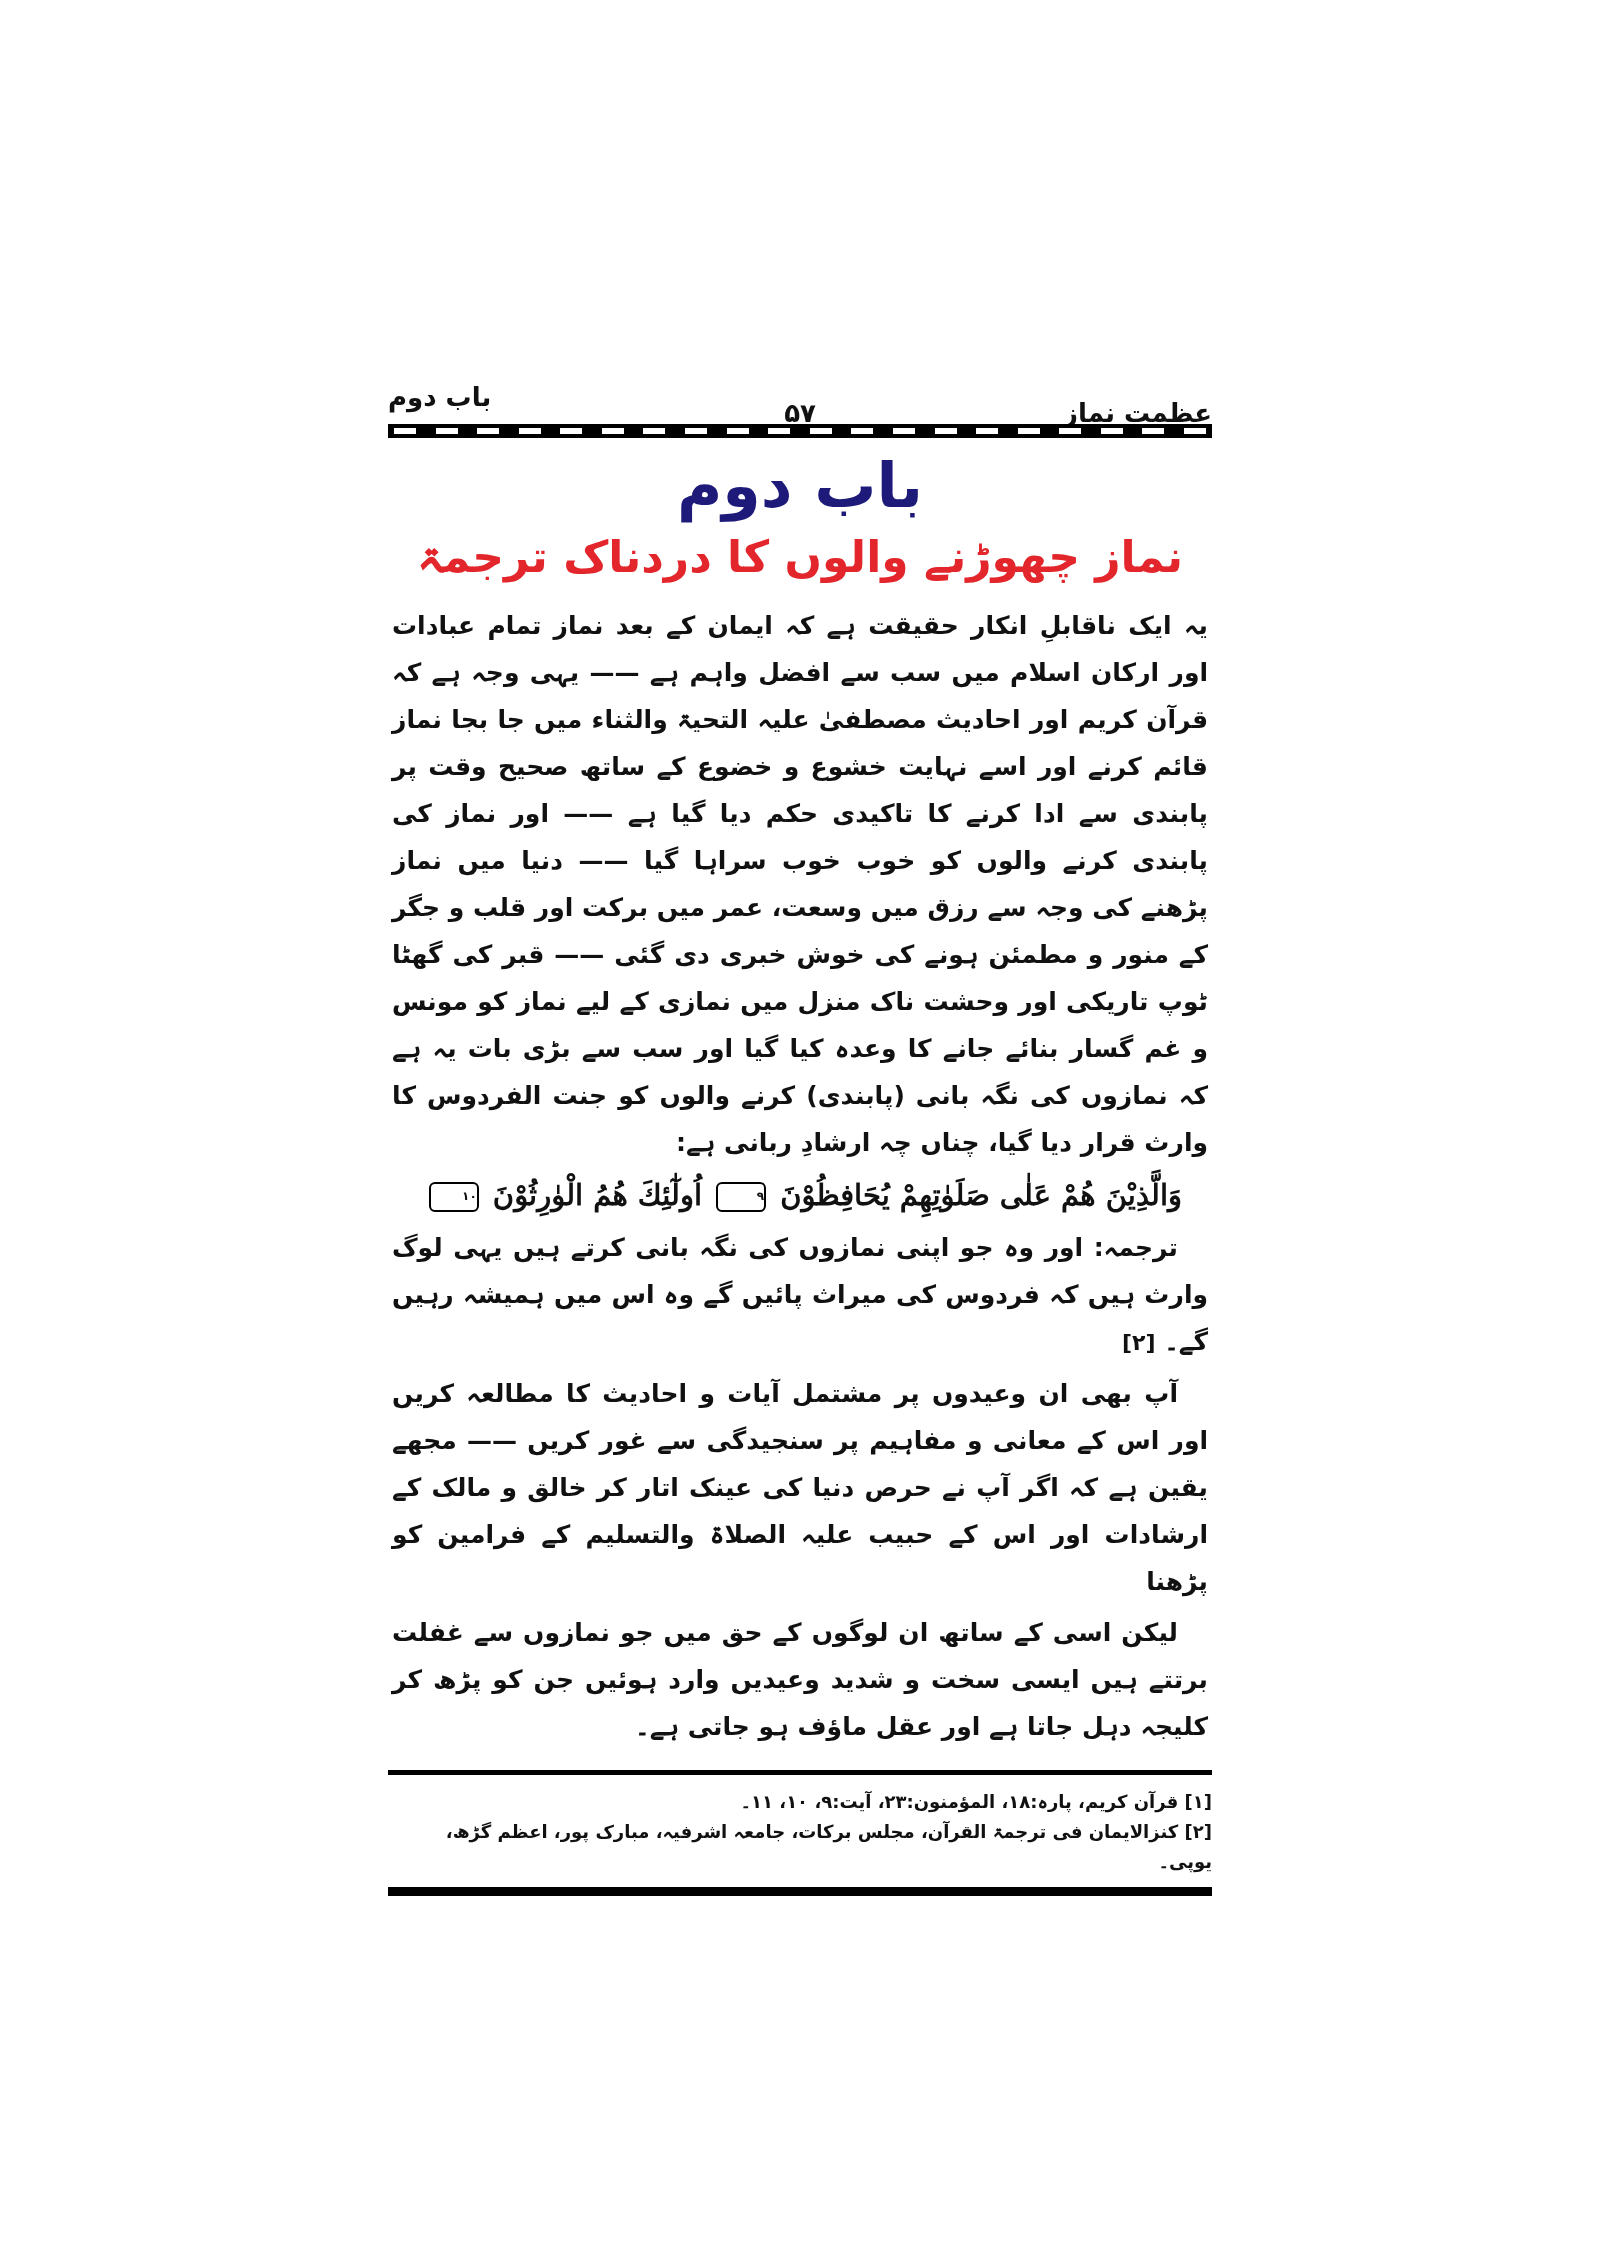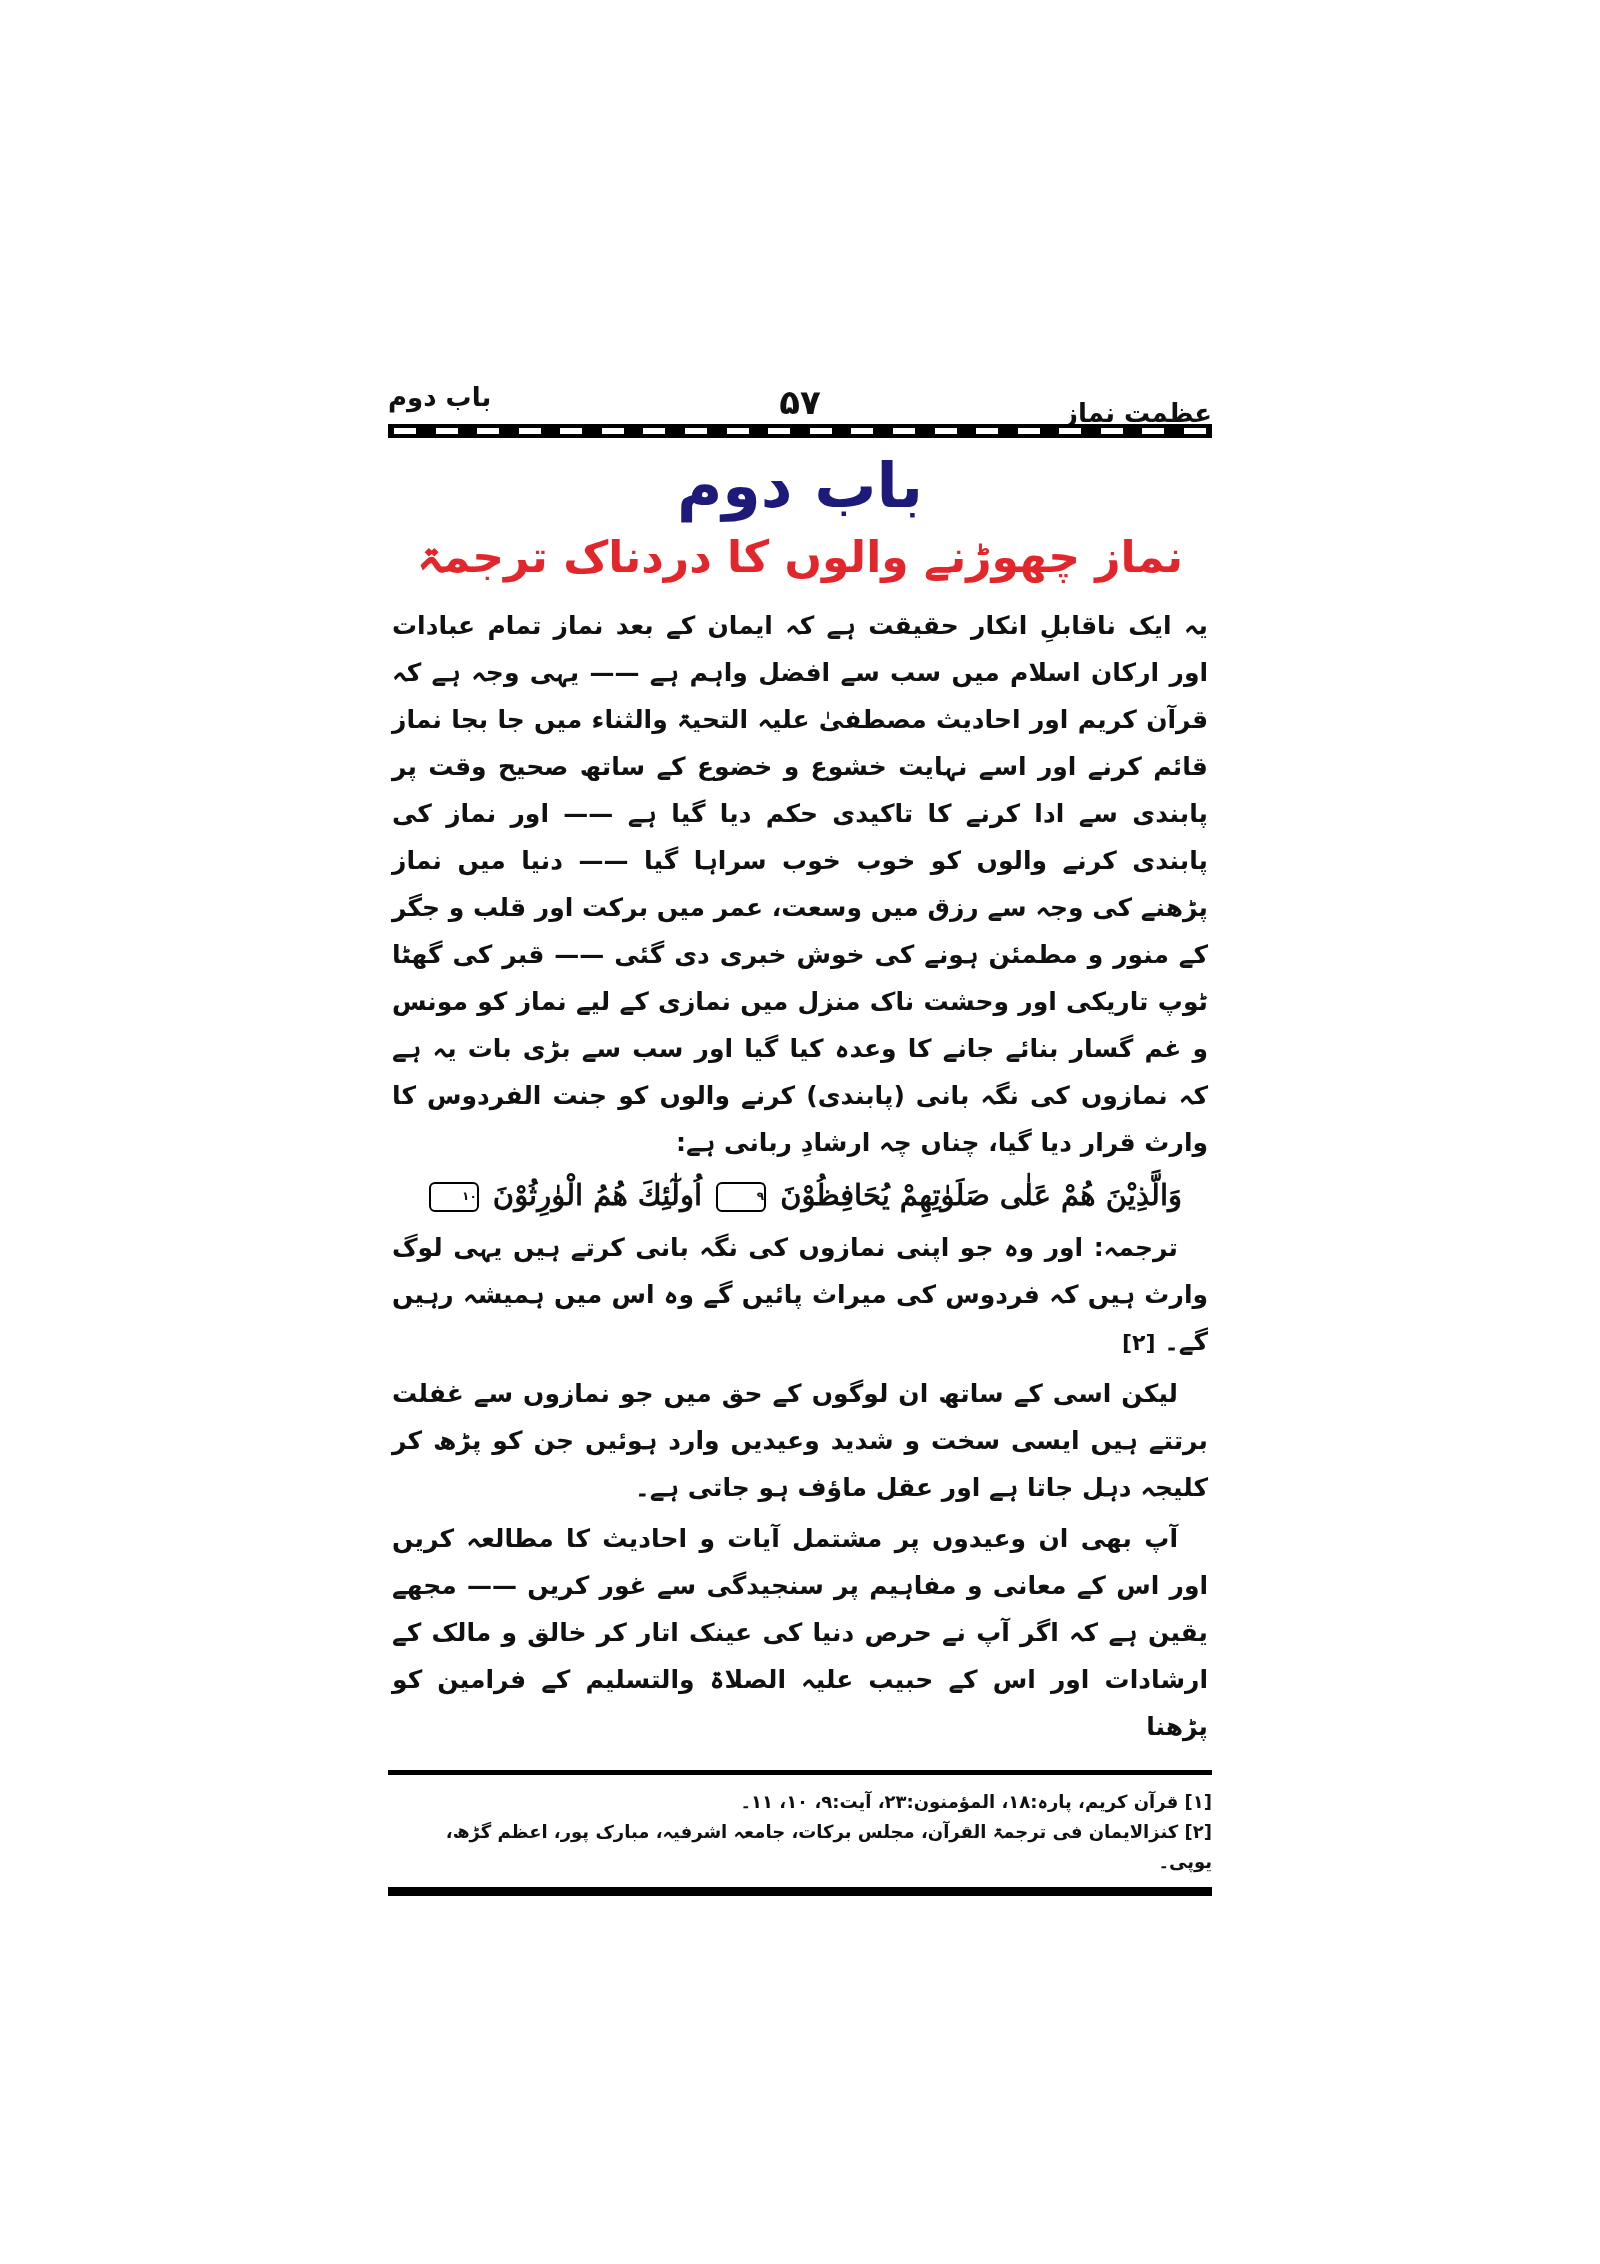--- a/index.html
+++ b/index.html
@@ -31,22 +31,22 @@
       position: absolute;
       right: 0;
       top: 20px;
       font-size: 26px;
       font-weight: bold;
     }
     .running-header .page-number {
       position: absolute;
       left: 50%;
       transform: translateX(-50%);
-      top: 4px;
-      font-size: 34px;
+      top: 20px;
+      font-size: 26px;
       font-weight: bold;
     }
     .running-header .chapter-label {
       position: absolute;
       left: 0;
       top: 4px;
       font-size: 26px;
       font-weight: bold;
     }
     .dash-rule {
@@ -198,22 +198,22 @@
         <span class="ayah-marker">۱۰</span>
       </div>
     </div>
 
     <p class="indent">
       <span class="translation-label">ترجمہ:</span>
       <span>اور وہ جو اپنی نمازوں کی نگہ بانی کرتے ہیں یہی لوگ وارث ہیں کہ فردوس کی میراث پائیں گے وہ اس میں ہمیشہ رہیں گے۔</span>
       <span class="ref-mark">[۲]</span>
     </p>
 
+    <p class="indent">آپ بھی ان وعیدوں پر مشتمل آیات و احادیث کا مطالعہ کریں اور اس کے معانی و مفاہیم پر سنجیدگی سے غور کریں —— مجھے یقین ہے کہ اگر آپ نے حرص دنیا کی عینک اتار کر خالق و مالک کے ارشادات اور اس کے حبیب علیہ الصلاۃ والتسلیم کے فرامین کو پڑھنا</p>
     <p class="indent">لیکن اسی کے ساتھ ان لوگوں کے حق میں جو نمازوں سے غفلت برتتے ہیں ایسی سخت و شدید وعیدیں وارد ہوئیں جن کو پڑھ کر کلیجہ دہل جاتا ہے اور عقل ماؤف ہو جاتی ہے۔</p>
-    <p class="indent">آپ بھی ان وعیدوں پر مشتمل آیات و احادیث کا مطالعہ کریں اور اس کے معانی و مفاہیم پر سنجیدگی سے غور کریں —— مجھے یقین ہے کہ اگر آپ نے حرص دنیا کی عینک اتار کر خالق و مالک کے ارشادات اور اس کے حبیب علیہ الصلاۃ والتسلیم کے فرامین کو پڑھنا</p>
   </div>
 
   <div class="footnote-rule"></div>
 
   <div class="footnotes">
     <p class="fn">[۱] قرآن کریم، پارہ:۱۸، المؤمنون:۲۳، آیت:۹، ۱۰، ۱۱۔</p>
     <p class="fn">[۲] کنزالایمان فی ترجمۃ القرآن، مجلس برکات، جامعہ اشرفیہ، مبارک پور، اعظم گڑھ، یوپی۔</p>
   </div>
 
   <div class="bottom-rule"></div>

